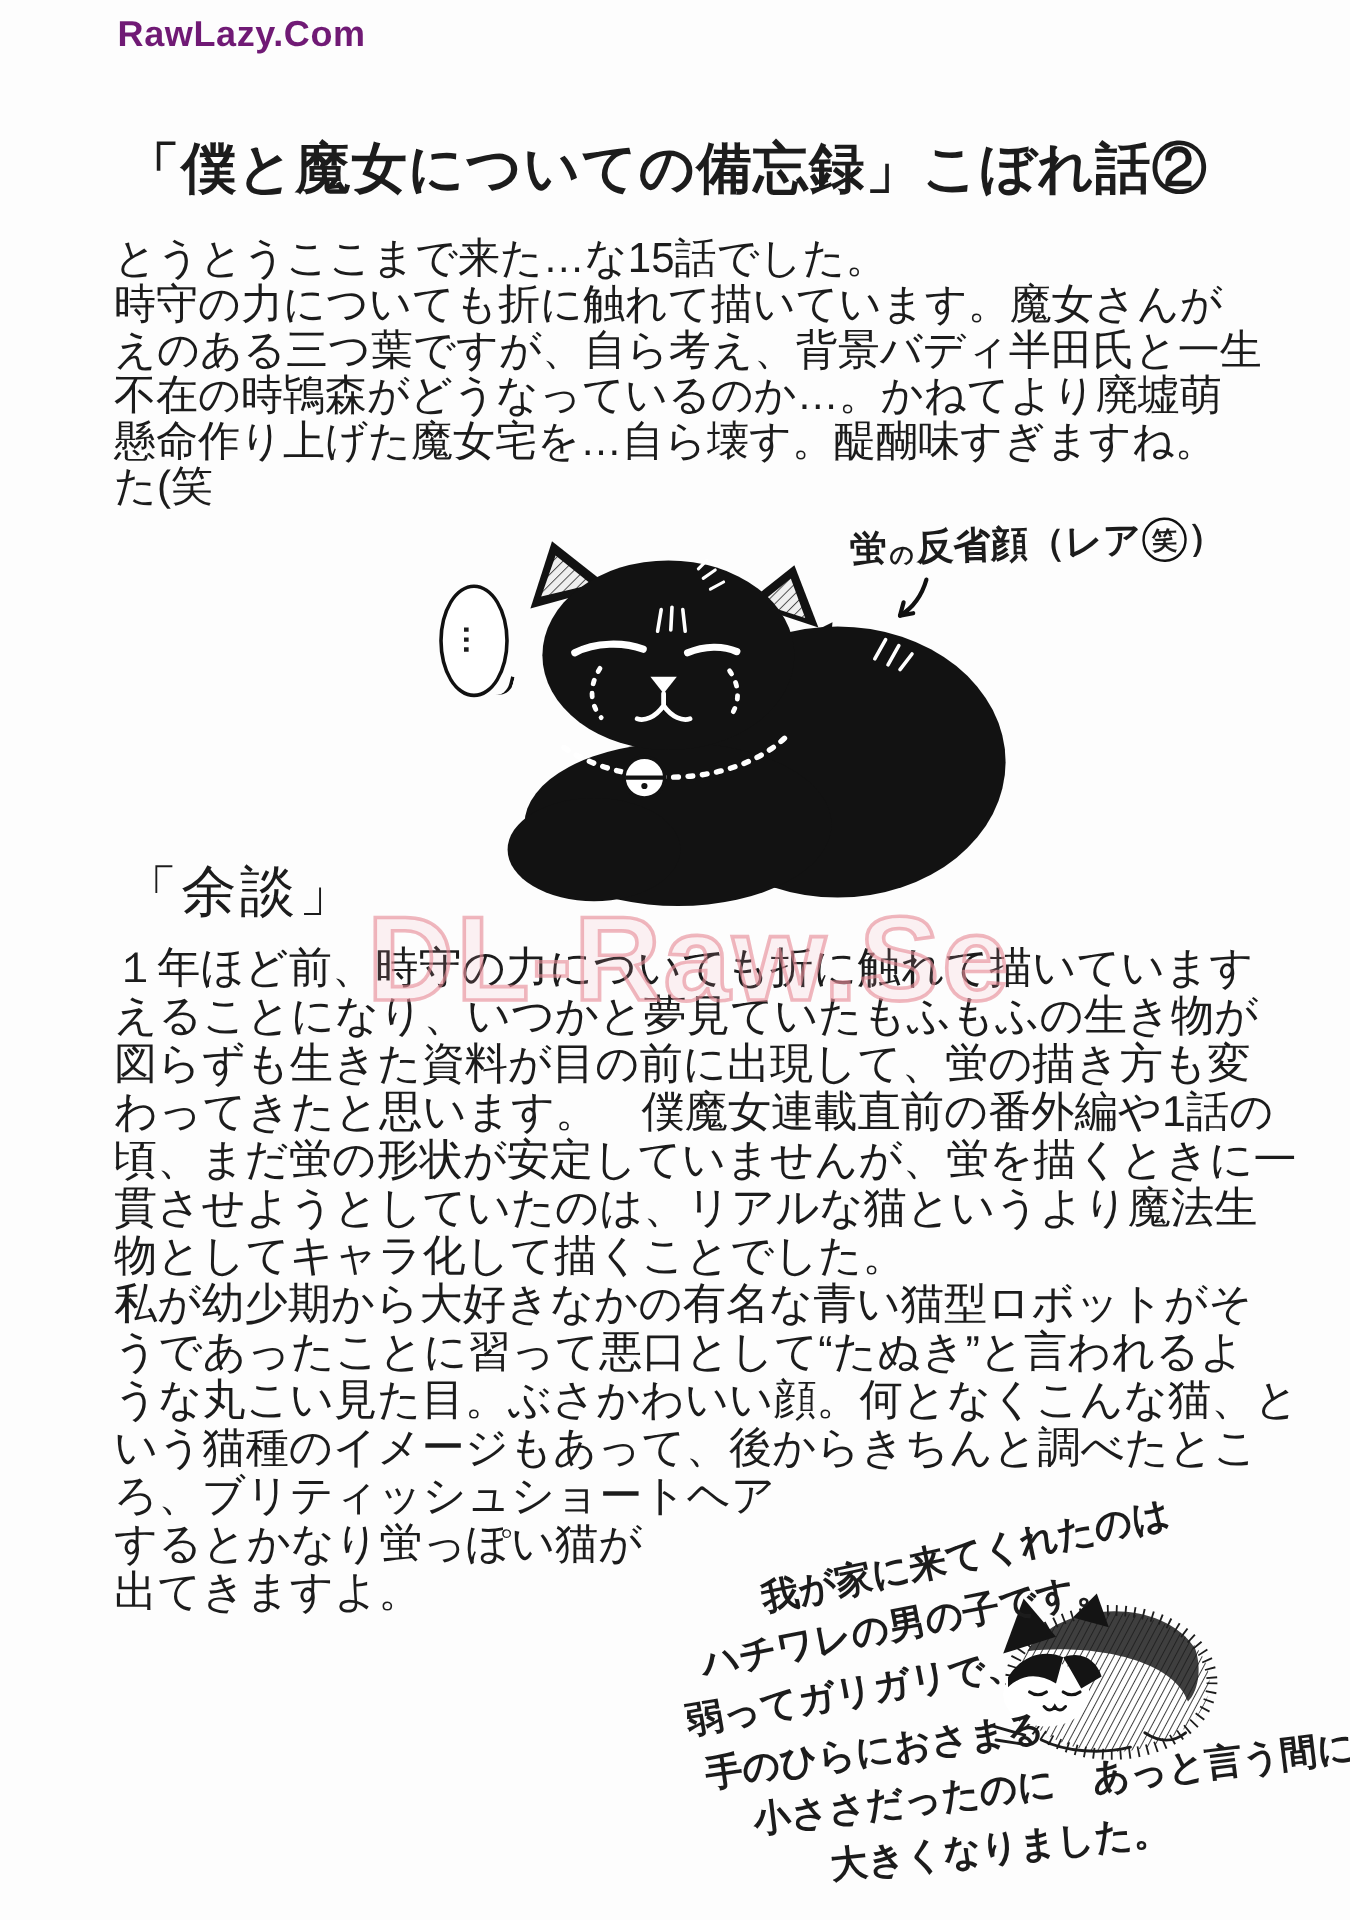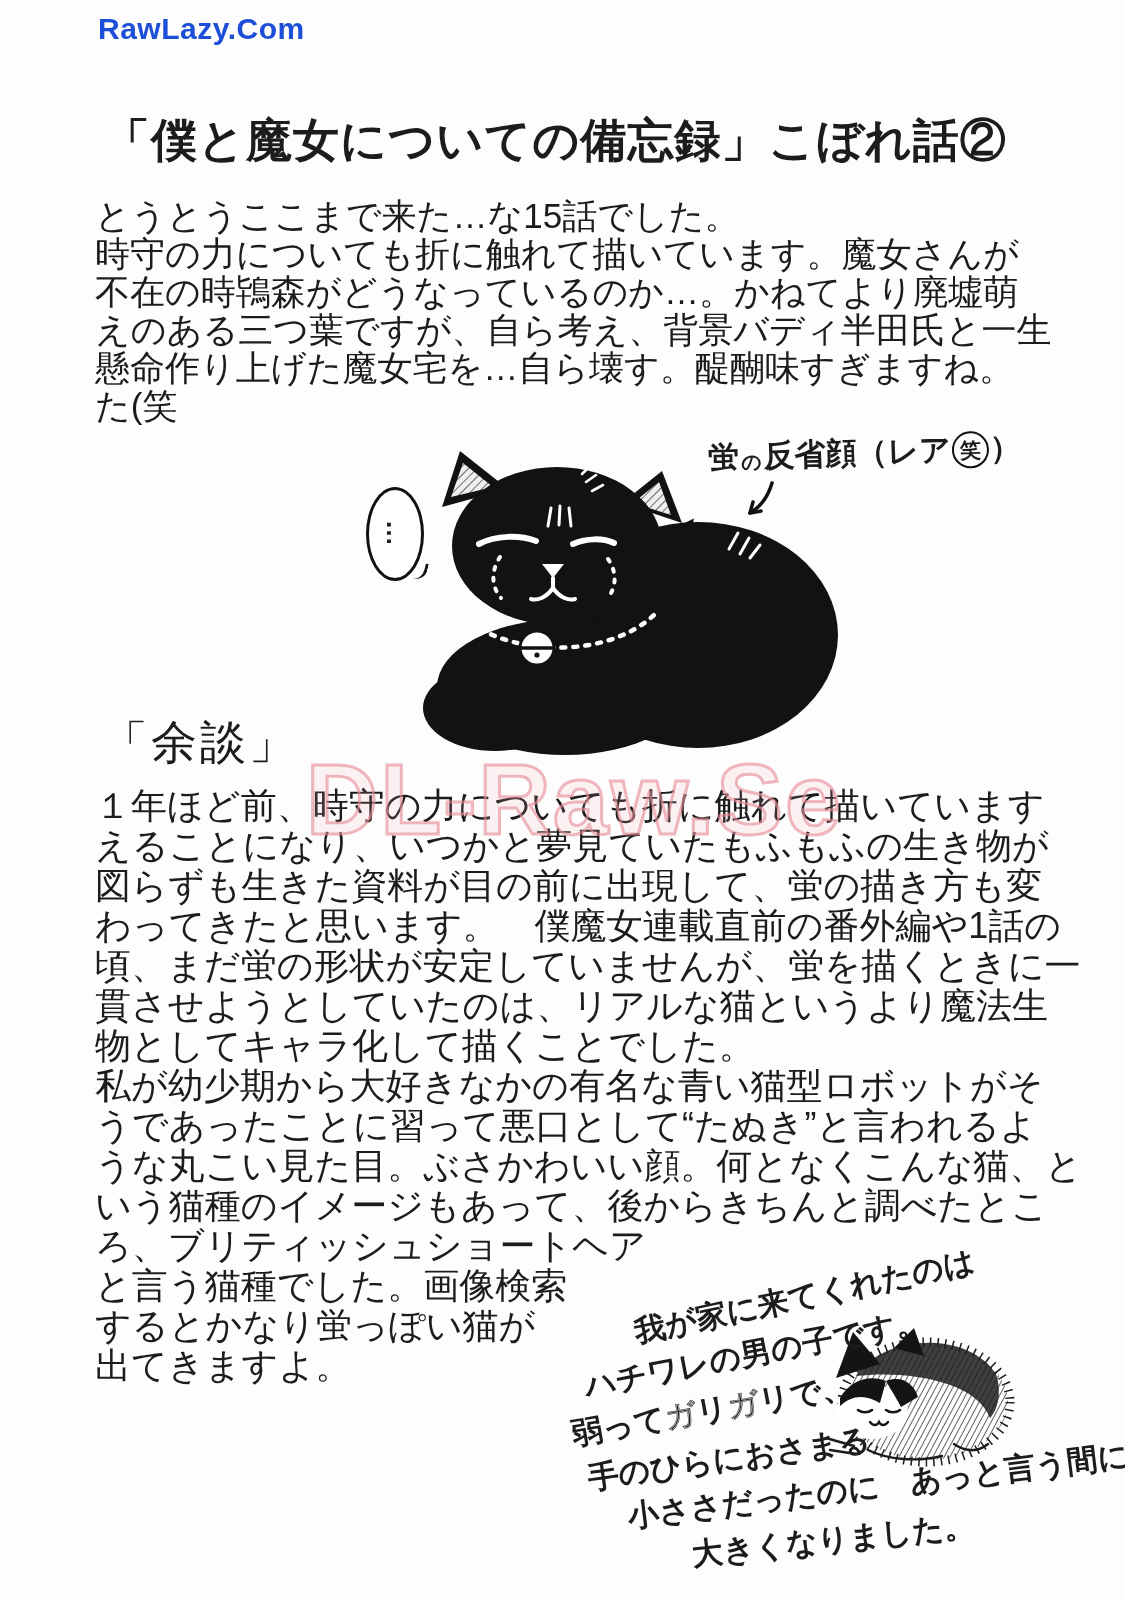--- a/index.html
+++ b/index.html
@@ -5,21 +5,21 @@
   html,body { margin:0; padding:0; background:#e9e9e9; }
   .page {
     position:relative; width:1125px; height:1600px; margin:0 auto;
     background:#fdfdfd; overflow:hidden; color:#1c1c1c;
     font-family:"Liberation Sans", sans-serif;
   }
   .abs { position:absolute; }
   
   .wm-top {
     left:98px; top:12px; font-size:30px; font-weight:700;
-    letter-spacing:0.5px; color:#1d4ed8;
+    letter-spacing:0.5px; color:#701a75;
   }
   .wm-mid {
     left:306px; top:742px; font-size:100px; font-weight:800;
     letter-spacing:2px; color:rgba(240,165,175,0.14);
     -webkit-text-stroke:3px rgba(231,140,152,0.62);
     z-index:6; pointer-events:none;
   }
   
   .title {
     left:92px; top:110px; font-size:46px; font-weight:700;
@@ -70,22 +70,22 @@
 
 <div class="page">
 
   <div class="abs wm-top">RawLazy.Com</div>
 
   <div class="abs title">「僕と魔女についての備忘録」こぼれ話②</div>
 
   <div class="abs intro">
     <div class="pline">とうとうここまで来た…な15話でした。</div>
     <div class="pline">時守の力についても折に触れて描いています。魔女さんが</div>
+    <div class="pline">えのある三つ葉ですが、自ら考え、背景バディ半田氏と一生</div>
     <div class="pline">不在の時鴇森がどうなっているのか…。かねてより廃墟萌</div>
-    <div class="pline">えのある三つ葉ですが、自ら考え、背景バディ半田氏と一生</div>
     <div class="pline">懸命作り上げた魔女宅を…自ら壊す。醍醐味すぎますね。</div>
     <div class="pline">た(笑</div>
   </div>
 
   <div class="abs cat-note">
     <span>蛍</span>
     <span class="small">の</span>
     <span>反省顔（レア</span>
     <span class="circled">笑</span>
     <span>）</span>
@@ -154,21 +154,20 @@
     <div class="pline">図らずも生きた資料が目の前に出現して、蛍の描き方も変</div>
     <div class="pline">わってきたと思います。　僕魔女連載直前の番外編や1話の</div>
     <div class="pline">頃、まだ蛍の形状が安定していませんが、蛍を描くときに一</div>
     <div class="pline">貫させようとしていたのは、リアルな猫というより魔法生</div>
     <div class="pline">物としてキャラ化して描くことでした。</div>
     <div class="pline">私が幼少期から大好きなかの有名な青い猫型ロボットがそ</div>
     <div class="pline">うであったことに習って悪口として“たぬき”と言われるよ</div>
     <div class="pline">うな丸こい見た目。ぶさかわいい顔。何となくこんな猫、と</div>
     <div class="pline">いう猫種のイメージもあって、後からきちんと調べたとこ</div>
     <div class="pline">ろ、ブリティッシュショートヘア</div>
-    <div class="pline">と言う猫種でした。画像検索</div>
     <div class="pline">するとかなり蛍っぽい猫が</div>
     <div class="pline">出てきますよ。</div>
   </div>
 
   <div class="abs hand l1">我が家に来てくれたのは</div>
   <div class="abs hand l2">ハチワレの男の子です。</div>
   <div class="abs hand l3">弱ってガリガリで、</div>
   <div class="abs hand l4">手のひらにおさまる</div>
   <div class="abs hand l5">小ささだったのに　あっと言う間に</div>
   <div class="abs hand l6">大きくなりました。</div>

